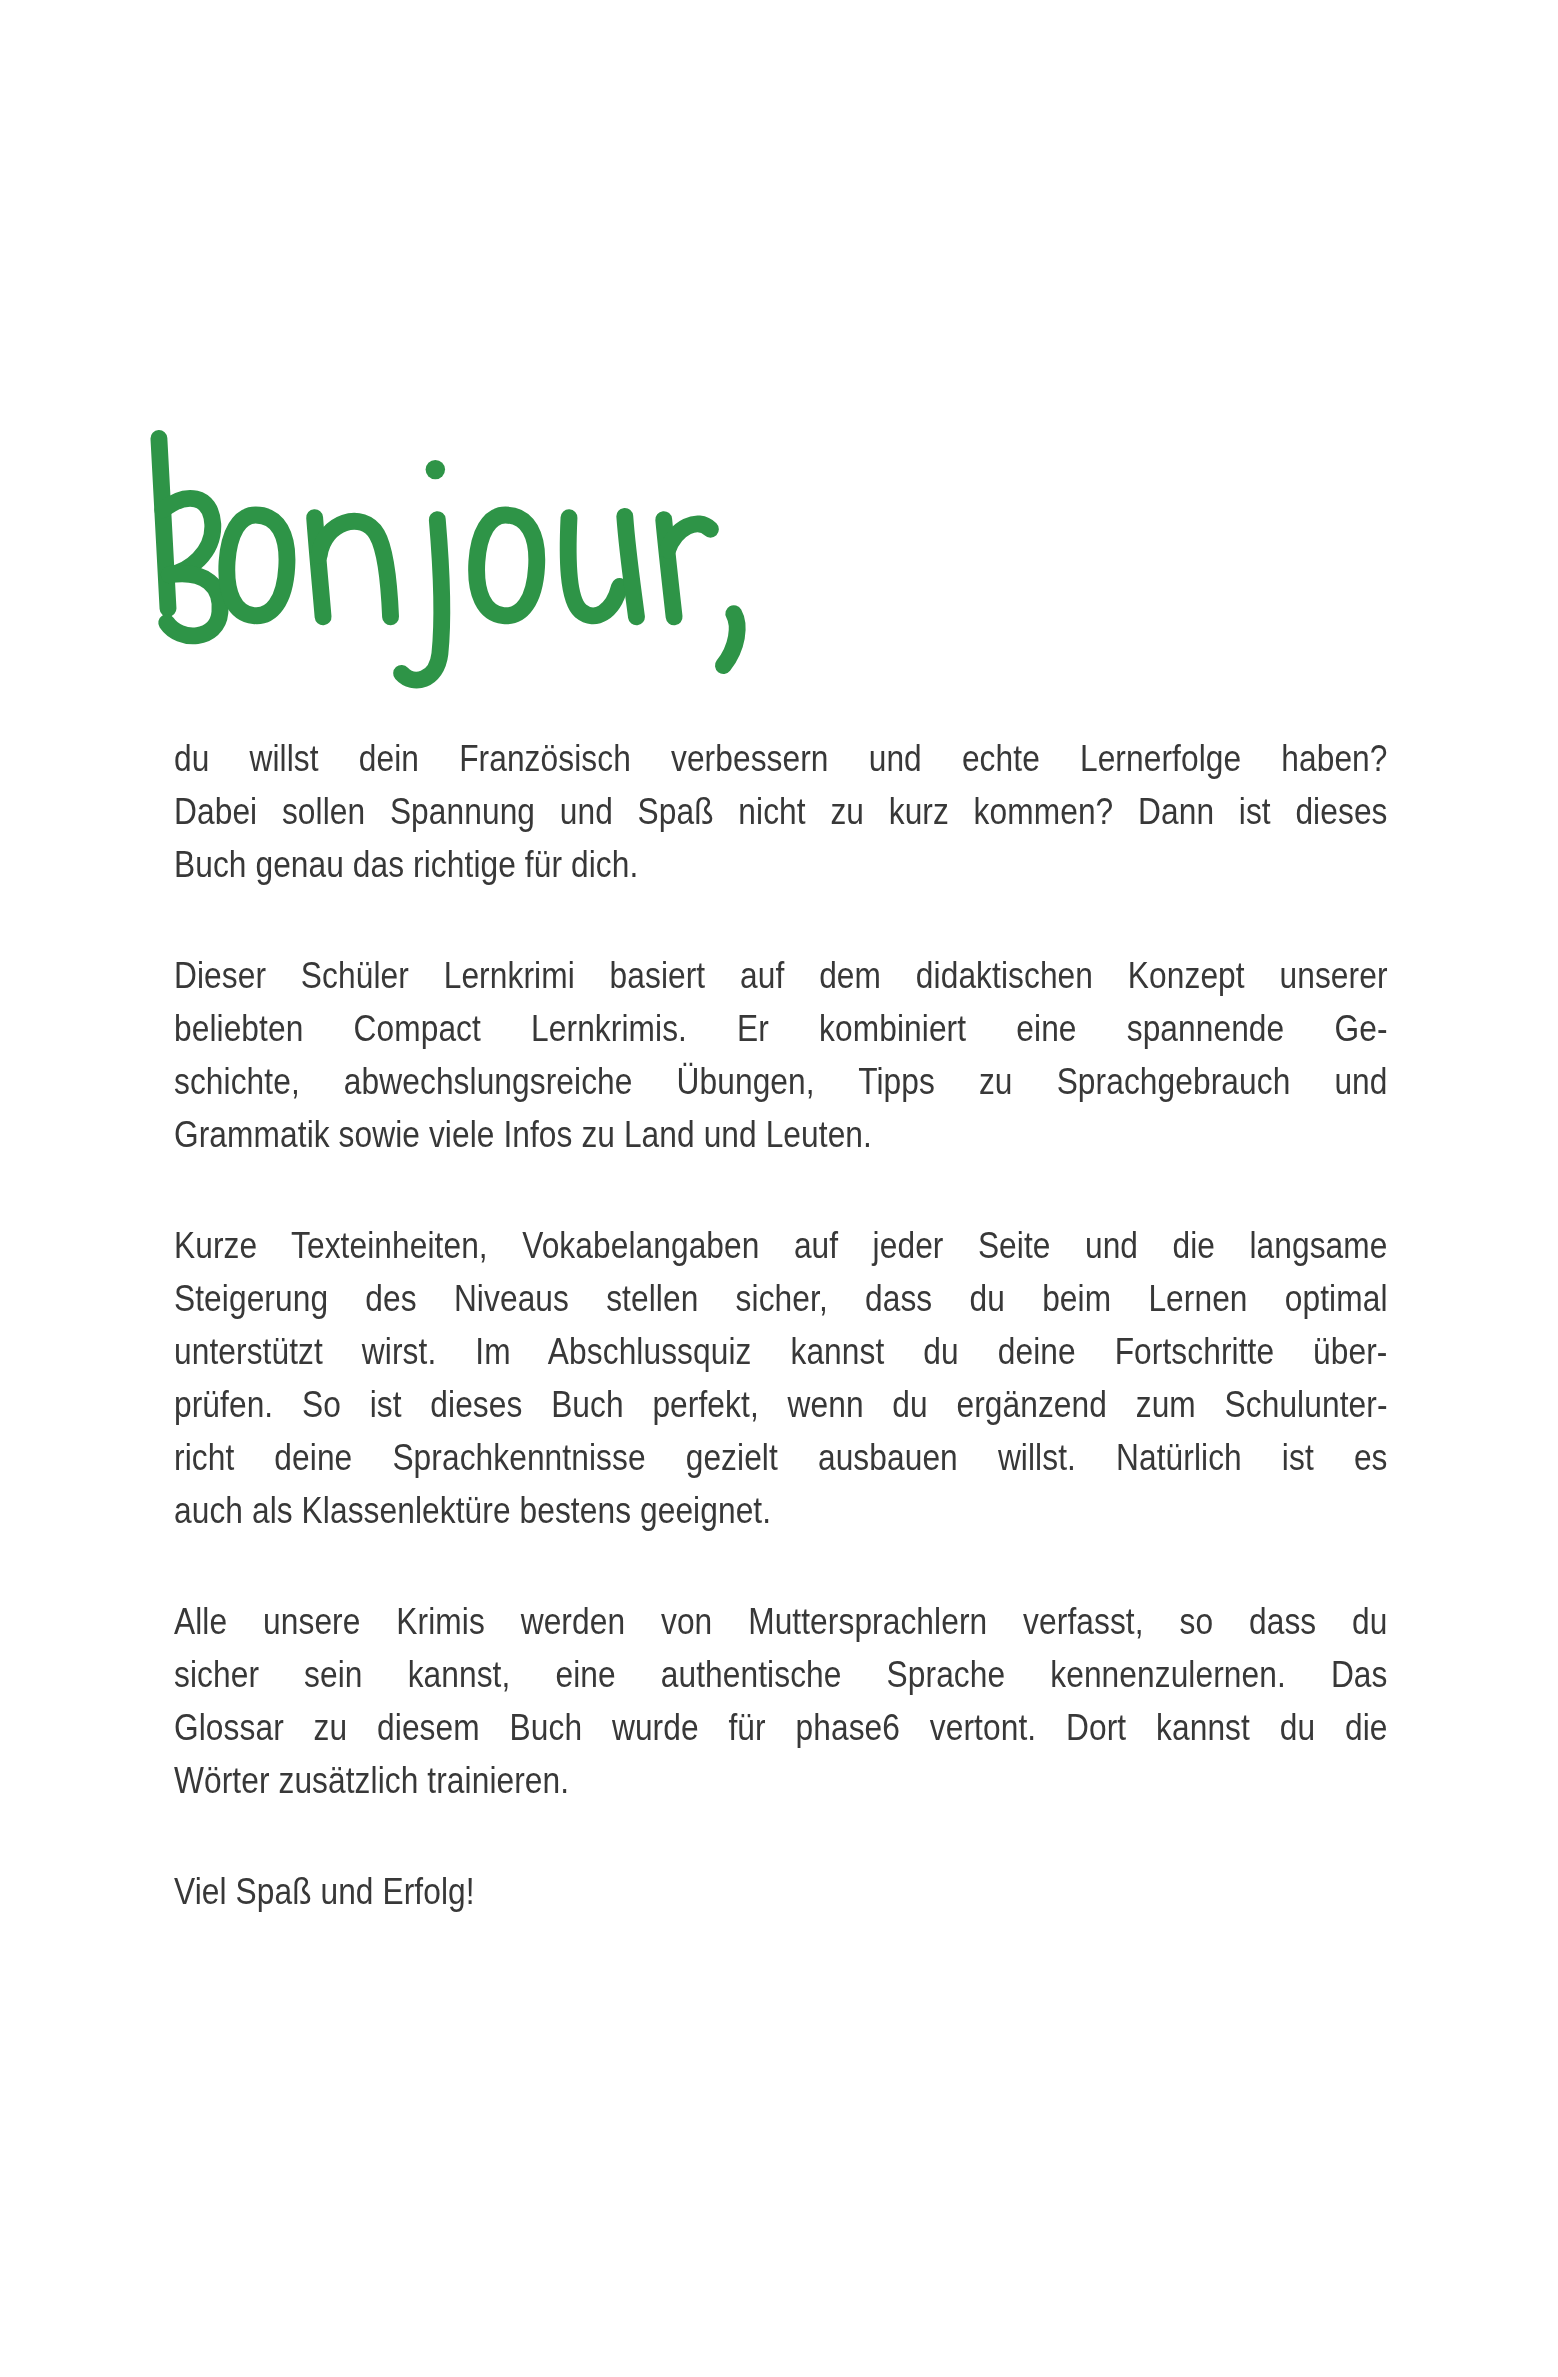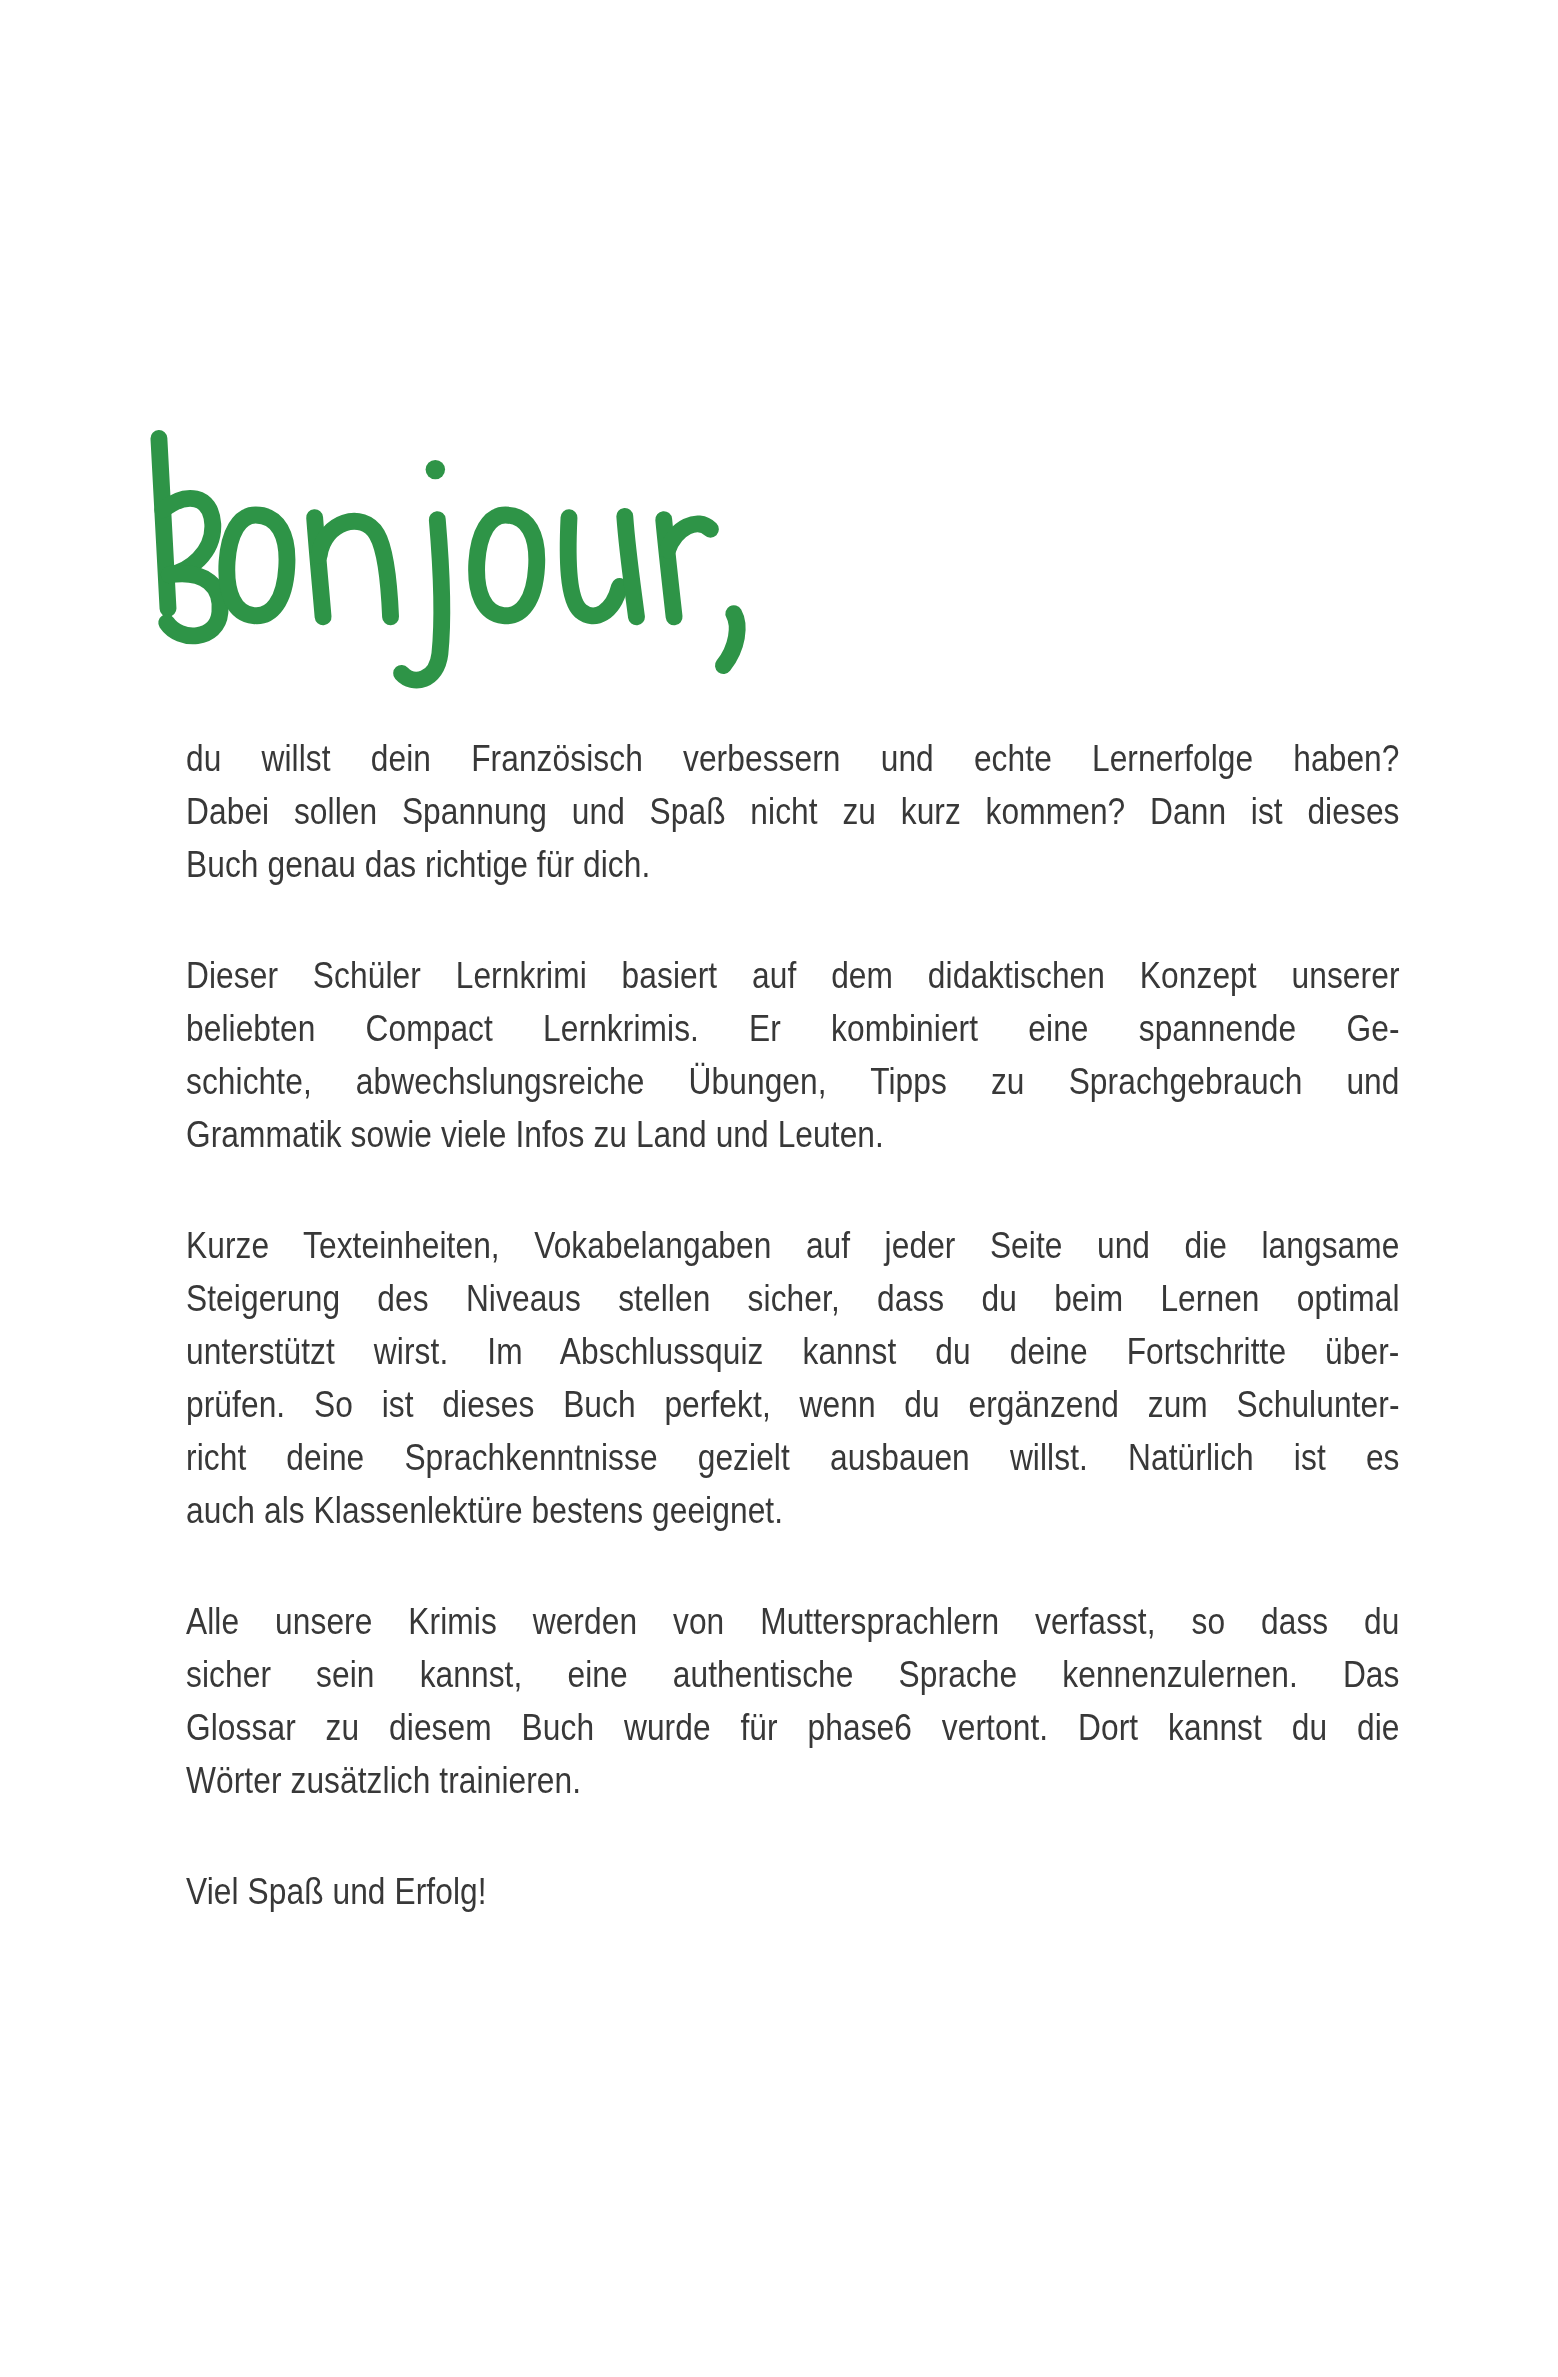--- a/index.html
+++ b/index.html
@@ -23,21 +23,20 @@
     width: 0.6px; height: 0.6px;
     overflow: hidden;
     clip: rect(0 0 0 0);
     white-space: nowrap;
   }
   .body-text {
     position: absolute;
     left: 174px;
     top: 732px;
     width: 1213px;
-    margin-left: 12px;
   }
   .scale-inner {
     width: 1379px;
     transform: scaleX(0.88);
     transform-origin: 0 0;
     font-family: "Liberation Sans", sans-serif;
     font-size: 36px;
     line-height: 53px;
     font-weight: 400;
     letter-spacing: 0.1px;

